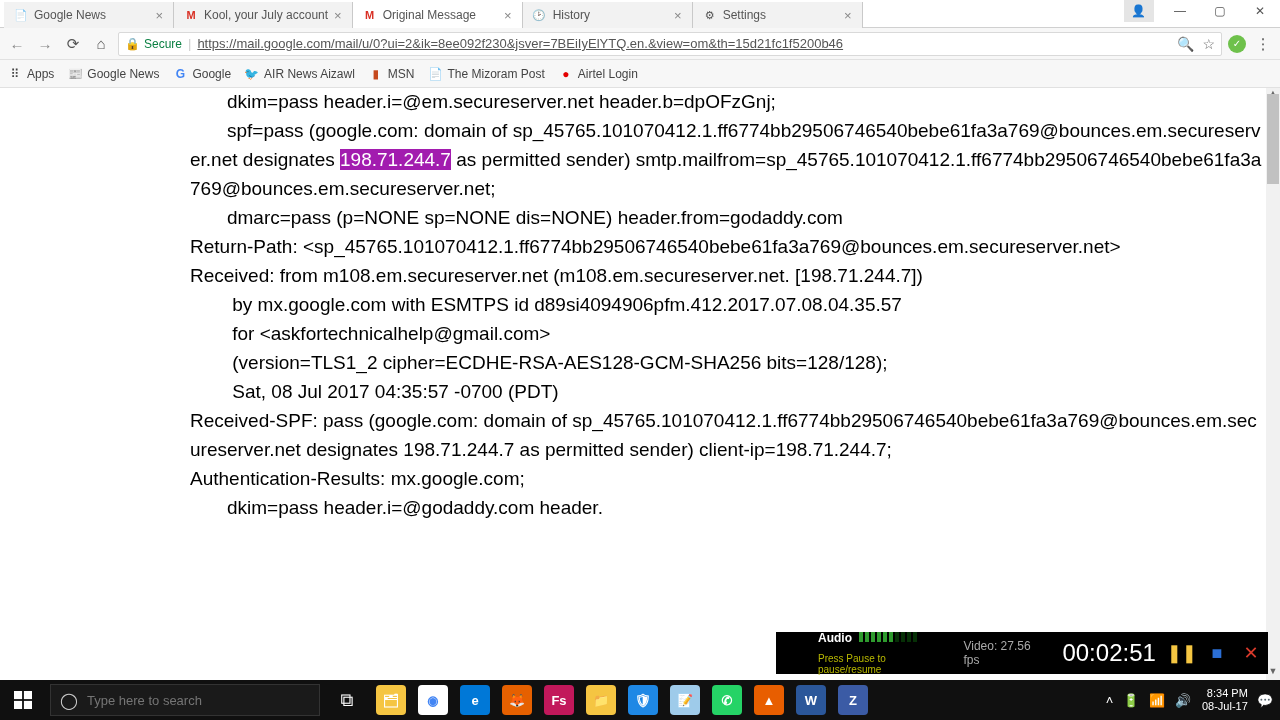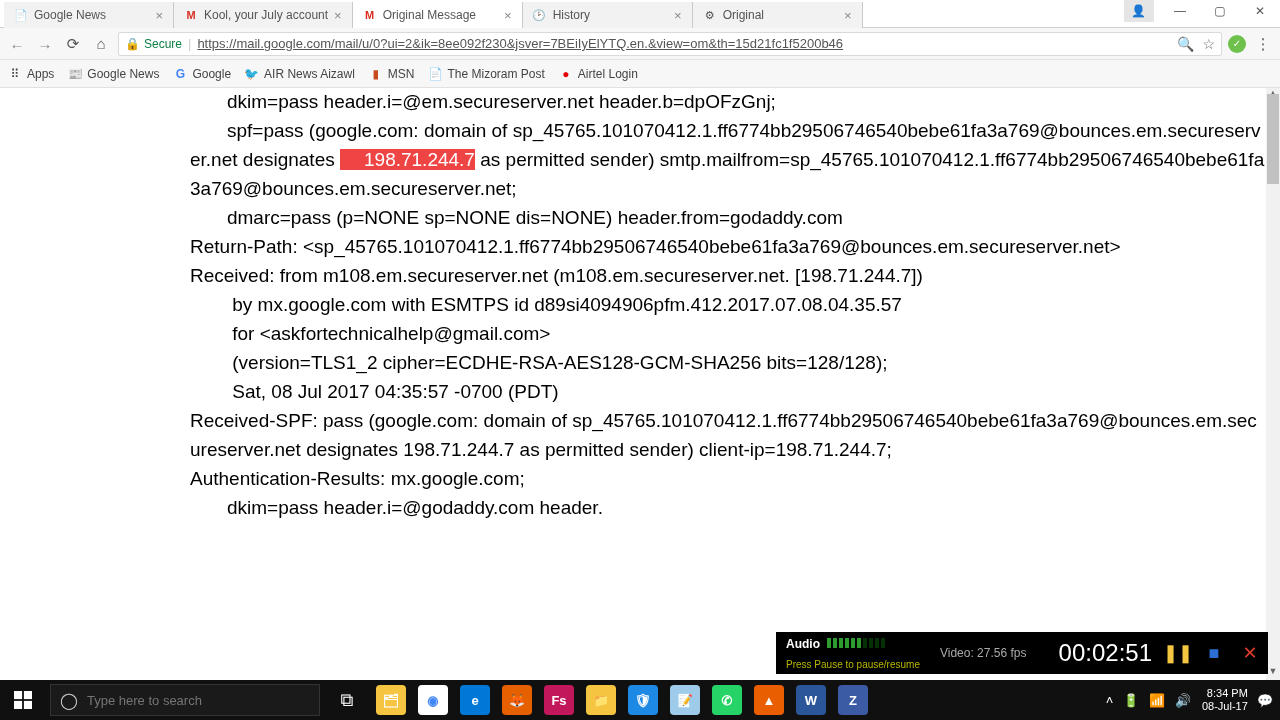--- a/index.html
+++ b/index.html
@@ -29,30 +29,30 @@
 .ext-icon { width:18px; height:18px; border-radius:50%; background:#6ec14b; display:flex;align-items:center;justify-content:center;color:#fff;font-size:10px;}
 
 
 .bookbar { height: 28px; background: #f7f7f7; display: flex; align-items: center; padding: 0 8px; gap: 14px; border-bottom: 1px solid #e1e1e1; font-size: 12px; color: #444; }
 .bm { display: flex; align-items: center; gap: 5px; cursor: pointer; }
 .bm-ico { width: 14px; height: 14px; display:inline-flex;align-items:center;justify-content:center; }
 
 
 .content { position: absolute; top: 88px; left: 0; right: 14px; bottom: 40px; overflow: hidden; background: #fff; }
 .pre { font-family: "Courier New", monospace; font-size: 19px; line-height: 27px; white-space: pre-wrap; word-break: break-all; padding: 0 0 0 190px; color: #000; }
-.sel { background: #ef4444; color: #fff; padding-left: 24px; }
+.sel { background: #a21caf; color: #fff; }
 
 
 .vscroll { position: absolute; right: 0; top: 88px; width: 14px; bottom: 40px; background: #f1f1f1; }
 .vscroll .thumb { position: absolute; left: 1px; right: 1px; top: 6px; height: 90px; background: #c1c1c1; }
 .vscroll .arrow { position:absolute; left:0; right:0; height:14px; text-align:center; font-size:9px; color:#666;}
 .vscroll .arrow.up{top:0;} .vscroll .arrow.down{bottom:0;}
 
 
-.recorder { position: absolute; right: 12px; bottom: 46px; width: 492px; height: 42px; background: #000; display: flex; align-items: center; font-size: 12px; color: #aaa; }
+.recorder { position: absolute; right: 12px; bottom: 46px; width: 492px; height: 42px; background: #000; display: flex; align-items: center; font-size: 12px; color: #aaa; padding-left: 32px; }
 .recorder .col { padding: 3px 10px; }
 .recorder .audio-label { color: #fff; font-weight: bold; }
 .meter { display:inline-flex; gap:2px; margin-left:4px; }
 .meter span{ width:4px; height:10px; background:#2e9b2e; display:inline-block;}
 .meter span.off{ background:#063006;}
 .recorder .sub { color: #b8b800; font-size: 10px; margin-top: 8px; }
 .recorder .time { color: #fff; font-size: 24px; font-weight: normal; margin-left: auto; padding: 0 8px; font-family: Arial;}
 .rec-btn { width: 30px; height: 30px; margin: 0 3px; display:flex;align-items:center;justify-content:center; font-size:18px;}
 .rec-btn.pause{ color:#f5c642;}
 .rec-btn.stop{ color:#2b6fd6;}
@@ -91,21 +91,21 @@
       <span class="tab-title">Original Message</span>
       <span class="tab-close">×</span>
     </div>
     <div class="tab">
       <span class="tab-icon">🕑</span>
       <span class="tab-title">History</span>
       <span class="tab-close">×</span>
     </div>
     <div class="tab">
       <span class="tab-icon">⚙</span>
-      <span class="tab-title">Original</span>
+      <span class="tab-title">Settings</span>
       <span class="tab-close">×</span>
     </div>
   </div>
   <div class="win-controls">
     <div class="win-btn person">👤</div>
     <div class="win-btn">―</div>
     <div class="win-btn">▢</div>
     <div class="win-btn">✕</div>
   </div>
 </div>

